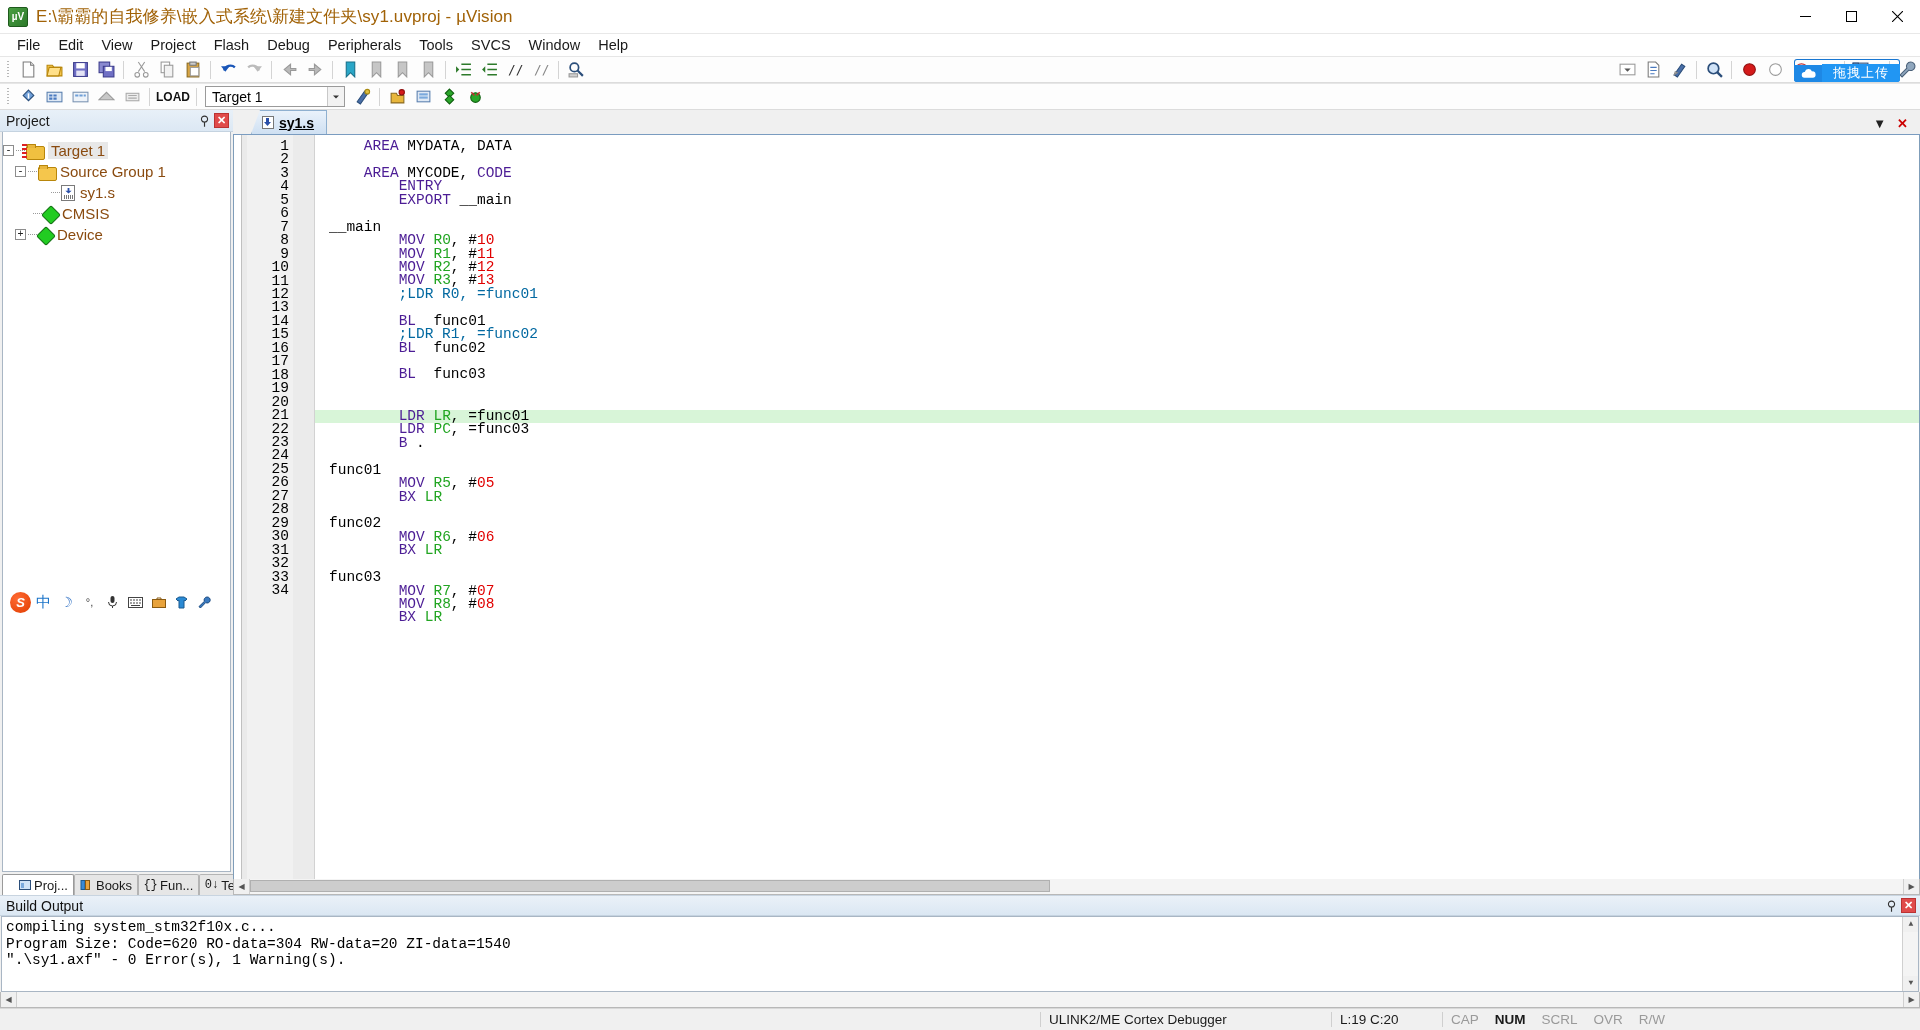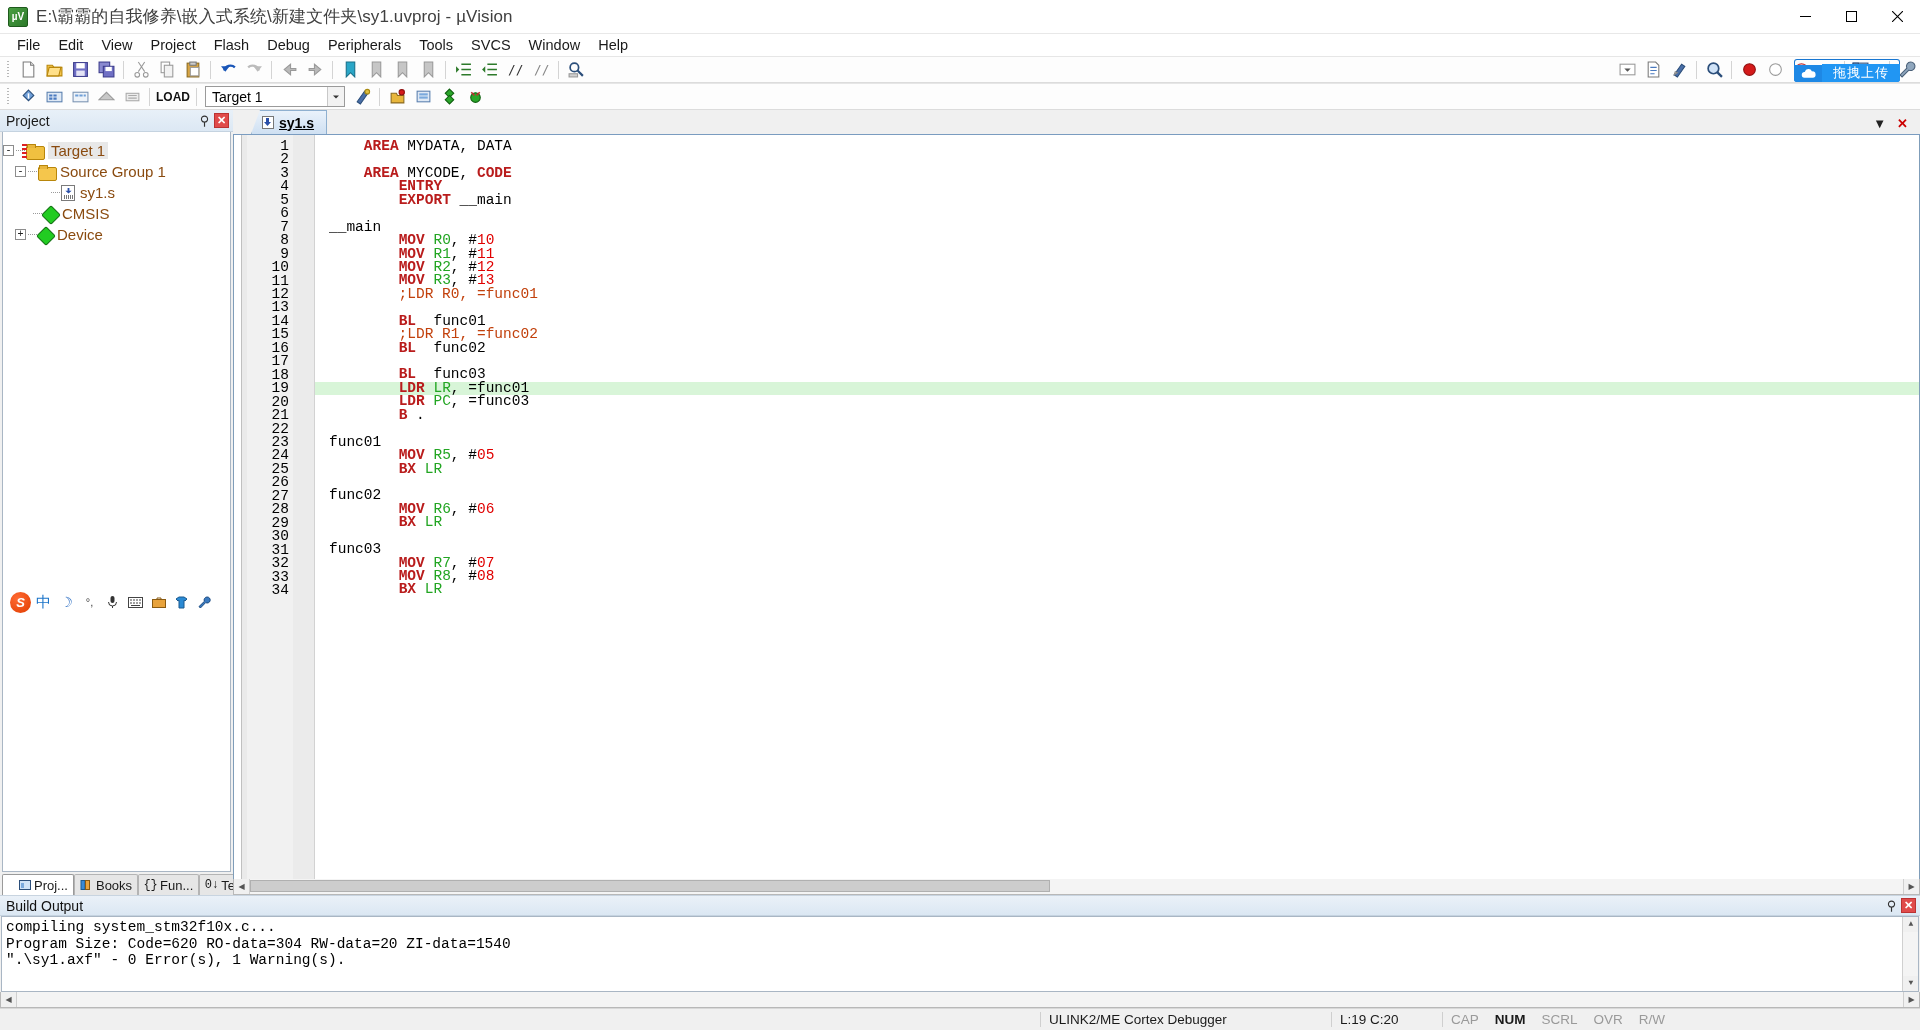--- a/index.html
+++ b/index.html
@@ -19,21 +19,21 @@
     height:24px; background:#ffffff; display:flex; align-items:center;
     border-bottom:1px solid #e8e8e8; flex:0 0 34px; position:relative;
   }
   .title-icon {
     width:20px; height:20px; margin-left:8px; margin-right:8px;
     background:linear-gradient(135deg,#4a9e43,#2d7a2a);
     border:1px solid #1e5a1c; border-radius:2px;
     color:#fff; font-size:10px; font-weight:bold;
     display:flex; align-items:center; justify-content:center; line-height:1;
   }
-  .title-text { font-size:17px; color:#404040; letter-spacing:0.1px; }
+  .title-text { font-size:17px; color:#a16207; letter-spacing:0.1px; }
   .win-btns { margin-left:auto; display:flex; height:34px; }
   .win-btn {
     width:46px; height:34px; display:flex; align-items:center; justify-content:center;
     color:#000; font-size:15px;
   }
   .win-btn svg { display:block; }
 
   
   .menubar {
     height:22px; background:#ffffff; display:flex; align-items:center;
@@ -219,25 +219,25 @@
     font-family:"Liberation Mono","DejaVu Sans Mono",monospace;
     font-size:14.5px; color:#000; line-height:13.45px;
   }
   .marginband { width:22px; flex:0 0 22px; background:#ebebeb; border-right:1px solid #d2d2d2; }
   .code {
     flex:1 1 auto; padding:5px 0 0 14px; overflow:hidden;
     font-family:"Liberation Mono","DejaVu Sans Mono",monospace;
     font-size:14.5px; line-height:13.45px; color:#000; white-space:pre;
   }
   .code .ln { height:13.45px; }
-  .code .ln.hl { background:#d8f5d8; margin-left:-14px; padding-left:14px; }
-  .kw { color:#b91c1c;font-weight:bold; }
+  .code .ln.hl { background:#d8f5d8; margin-left:-14px; padding-left:14px;margin-top:28px; }
+  .kw { color:#4c1d95; }
   .reg { color:#22a522; }
   .num { color:#e00000; }
-  .cmt { color:#c2410c; }
+  .cmt { color:#0369a1; }
 
   .hscroll-row {
     height:16px; flex:0 0 16px; display:flex; align-items:center;
     background:#f0f0f0; border:1px solid #b8b8b8; border-top:none;
   }
   .hs-arrow {
     width:16px; height:15px; background:#f0f0f0; display:flex;
     align-items:center; justify-content:center; font-size:8px; color:#555;
     border-right:1px solid #cfcfcf;
   }

